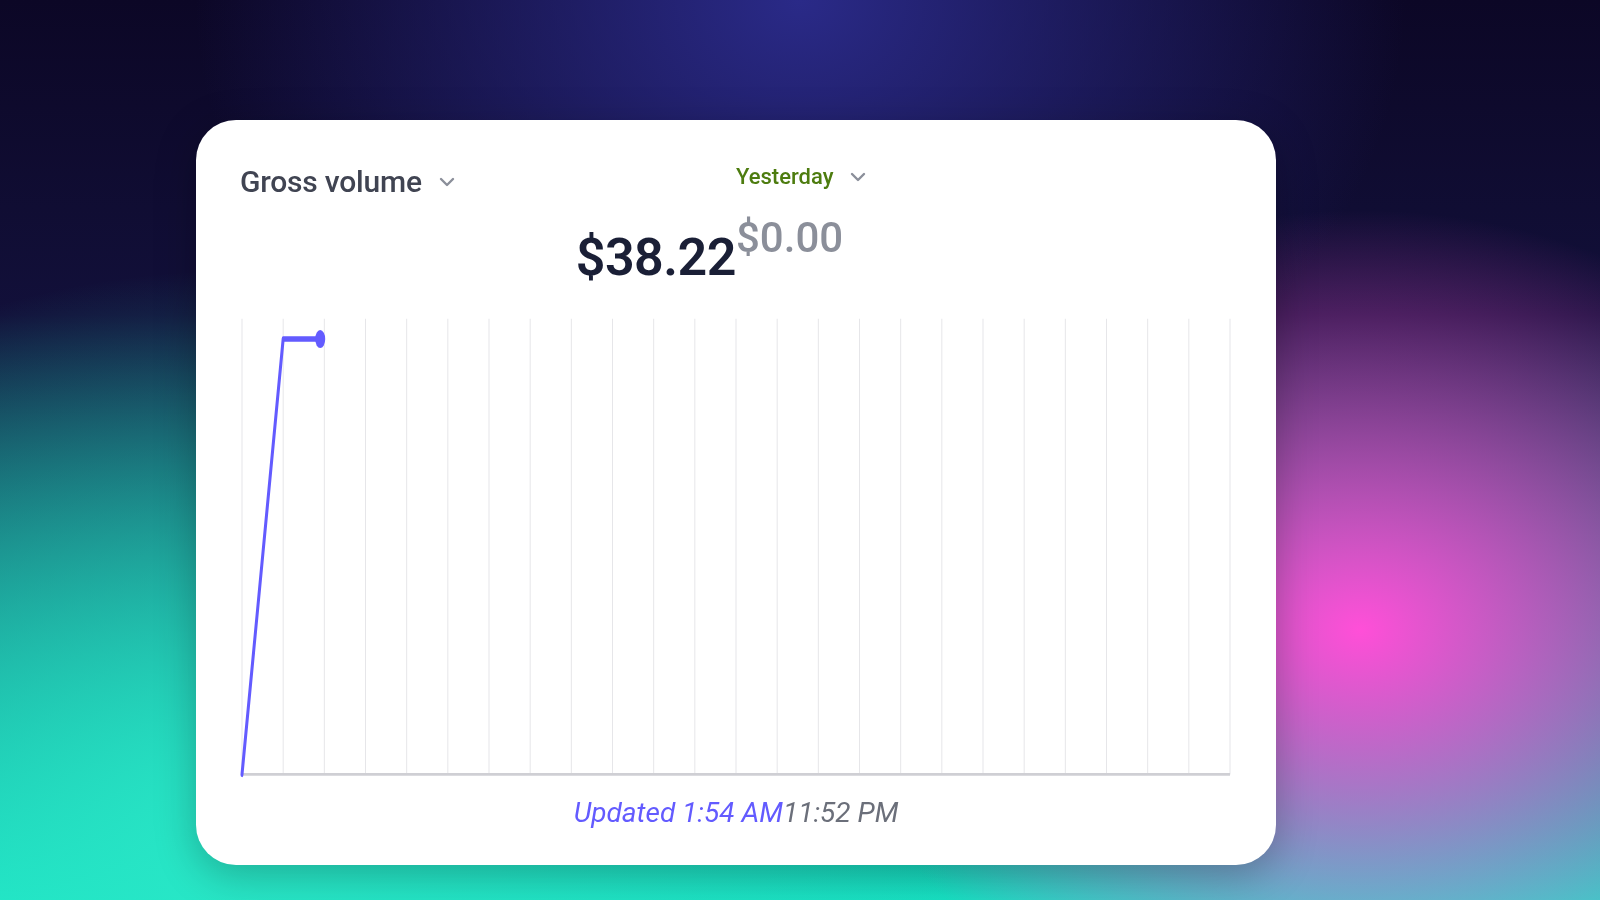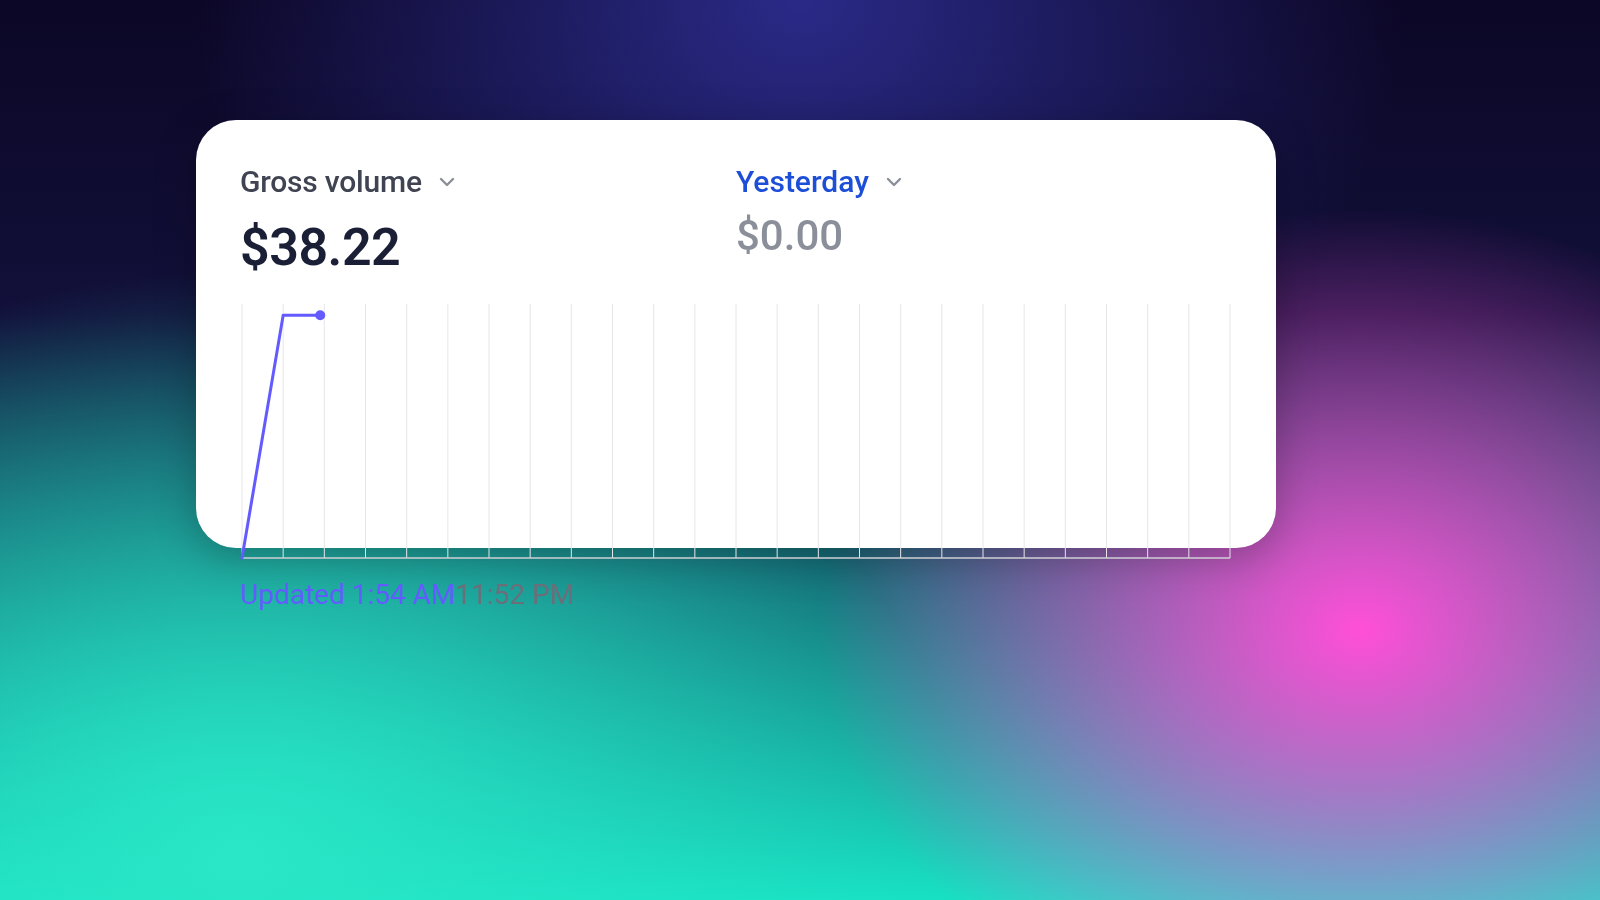--- a/index.html
+++ b/index.html
@@ -14,21 +14,21 @@
       radial-gradient(900px 700px at 85% 70%, #ff4fd8 0%, rgba(255,79,216,0.0) 60%),
       radial-gradient(1100px 900px at 50% 0%, #2a2a88 0%, rgba(20,20,60,0.0) 55%),
       radial-gradient(1100px 900px at 15% 95%, #29e7c7 0%, rgba(41,231,199,0.0) 65%),
       linear-gradient(180deg, #0c0726 0%, #12103a 35%, #17e1c3 100%);
   }
   .card {
     position: absolute;
     left: 196px;
     top: 120px;
     width: 1080px;
-    height: 428px;
+    height: 745px;
     background: #ffffff;
     border-radius: 40px;
     box-shadow: 0 10px 40px rgba(0,0,0,0.25);
     padding: 44px 44px 36px 44px;
     display: flex;
     flex-direction: column;
   }
   .header-row {
     display: flex;
     gap: 0;
@@ -45,66 +45,68 @@
     cursor: pointer;
     user-select: none;
   }
   .metric-label {
     font-size: 30px;
     font-weight: 500;
     color: #404452;
     letter-spacing: -0.2px;
   }
   .compare-label {
-    font-size: 30px;
+    font-size: 22px;
     font-weight: 500;
-    color: #1d4ed8;
+    color: #4d7c0f;
   }
   .chevron {
     width: 22px;
     height: 22px;
     display: inline-flex;
     align-items: center;
     justify-content: center;
   }
   .chevron svg { display: block; }
   .big-value {
     font-size: 52px;
     font-weight: 600;
     color: #1a1f36;
-    margin-top: 18px;
+    margin-top: 28px;
     letter-spacing: -0.5px;
+    text-align: right;
   }
   .compare-value {
     font-size: 42px;
     font-weight: 500;
     color: #8b8f9a;
-    margin-top: 12px;
+    margin-top: 24px;
   }
   .timestamp {
     font-size: 26px;
     font-weight: 400;
     color: #5b5f6b;
     margin-top: 14px;
   }
   .chart-wrap {
     position: relative;
     margin-top: 20px;
     flex: 1 1 auto;
   }
   .chart-svg {
     display: block;
     width: 100%;
     height: 100%;
   }
   .footer-row {
     display: flex;
-    justify-content: flex-start;
+    justify-content: center;
     align-items: baseline;
     margin-top: 18px;
+    font-style: italic;
   }
   .updated {
     font-size: 28px;
     font-weight: 400;
     color: #635bff;
   }
   .end-time {
     font-size: 28px;
     font-weight: 400;
     color: #6b6f7a;

